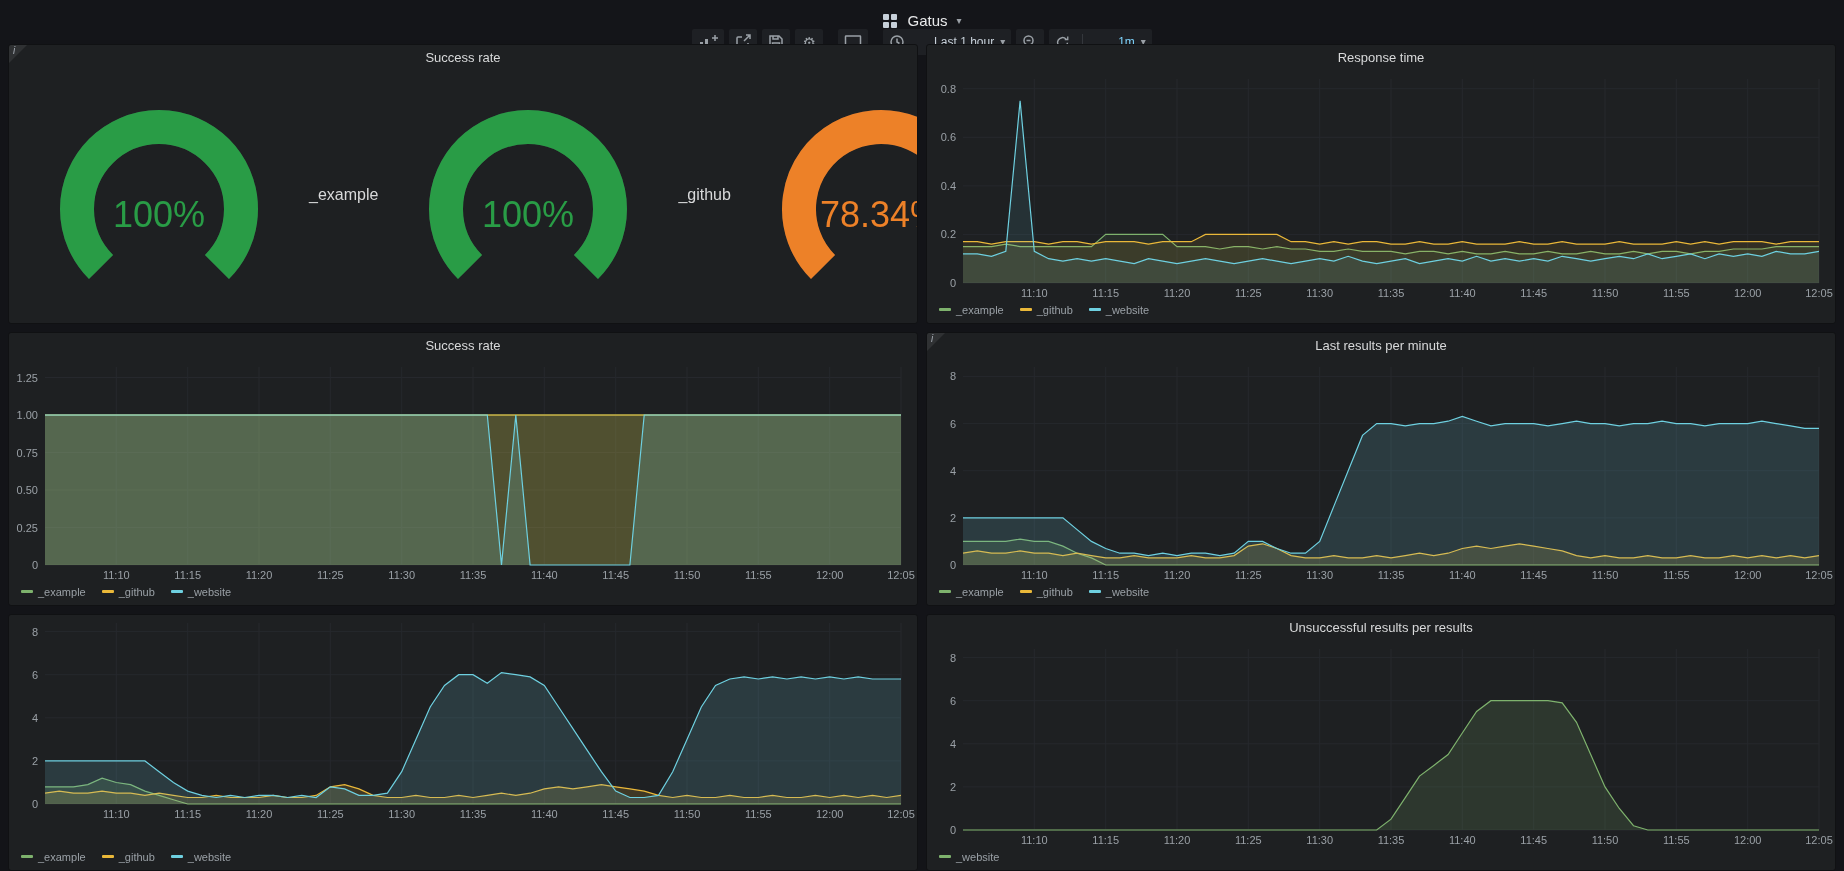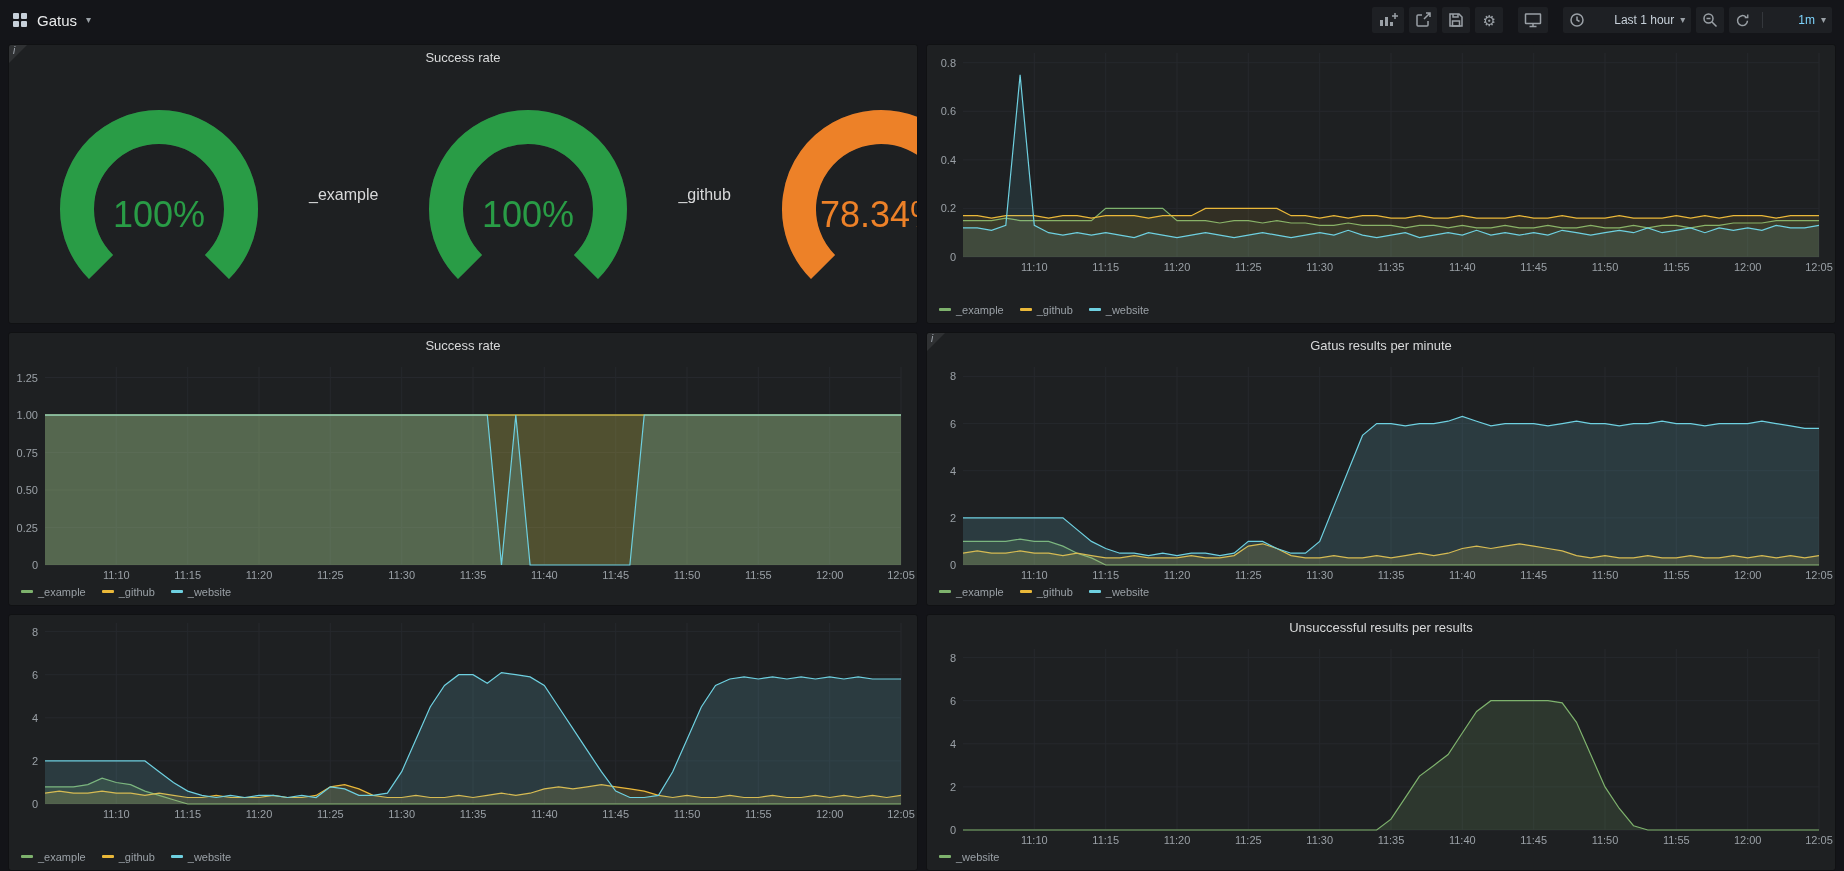--- a/index.html
+++ b/index.html
@@ -4,21 +4,21 @@
 <style>
   * { box-sizing: border-box; }
   html,body { margin:0; padding:0; }
   body {
     width:1844px; height:871px; overflow:hidden;
     background:#131418; color:#d8d9da;
     font-family:"Liberation Sans", sans-serif;
   }
   
   .navbar { height:40px; display:flex; align-items:center; justify-content:space-between;
-            padding:0 12px; background:#141519; }
+            padding:12px 12px; background:#141519;flex-direction:column; }
   .nav-left { display:flex; align-items:center; gap:9px; }
   .brand { font-size:15px; font-weight:500; color:#e9eaeb; cursor:pointer; }
   .caret { color:#9aa0a6; font-size:10px; line-height:1; }
   .nav-right { display:flex; align-items:center; gap:5px; }
   .icon-btn { height:26px; min-width:28px; display:flex; align-items:center; justify-content:center;
               gap:6px; color:#9aa0a6; background:#1e2024; border:none; border-radius:2px;
               cursor:pointer; font-family:inherit; font-size:12px; padding:0 6px; }
   .icon-btn svg { display:block; }
   .btn-text { color:#c7d0d9; font-size:12px; white-space:nowrap;margin-left:23px; }
   .gap-left { margin-left:10px; }
@@ -169,20 +169,21 @@
               <path d="M92.02 169.98 A82 82 0 1 1 229.74 92.88" stroke="#ed8128" stroke-width="34" fill="none"></path>
               <text x="150" y="130" text-anchor="middle" fill="#ed8128" style="font-size:36px;font-weight:500;">78.34%</text>
             </svg>
             <div class="gauge-label">_website</div>
           </div>
         </div>
     </div>
   </section>
 
   <section class="panel">
+    <header class="panel-title">Response time</header>
     <div class="panel-body">
       <div class="chart-host"><svg width="908" height="230">
             <line x1="36" x2="892" y1="212.0" y2="212.0" stroke="#26282d" stroke-width="1"></line>
             <text x="29" y="216.0" text-anchor="end" class="tick">0</text>
             <line x1="36" x2="892" y1="163.4" y2="163.4" stroke="#26282d" stroke-width="1"></line>
             <text x="29" y="167.4" text-anchor="end" class="tick">0.2</text>
             <line x1="36" x2="892" y1="114.9" y2="114.9" stroke="#26282d" stroke-width="1"></line>
             <text x="29" y="118.9" text-anchor="end" class="tick">0.4</text>
             <line x1="36" x2="892" y1="66.3" y2="66.3" stroke="#26282d" stroke-width="1"></line>
             <text x="29" y="70.3" text-anchor="end" class="tick">0.6</text>
@@ -297,21 +298,21 @@
             <span>_website</span>
           </span>
         </div>
     </div>
   </section>
 
   <section class="panel">
     <div class="corner">
         <span>i</span>
       </div>
-    <header class="panel-title">Gatus results per minute</header>
+    <header class="panel-title">Last results per minute</header>
     <div class="panel-body">
       <div class="chart-host"><svg width="908" height="224">
             <line x1="36" x2="892" y1="206.0" y2="206.0" stroke="#26282d" stroke-width="1"></line>
             <text x="29" y="210.0" text-anchor="end" class="tick">0</text>
             <line x1="36" x2="892" y1="158.9" y2="158.9" stroke="#26282d" stroke-width="1"></line>
             <text x="29" y="162.9" text-anchor="end" class="tick">2</text>
             <line x1="36" x2="892" y1="111.7" y2="111.7" stroke="#26282d" stroke-width="1"></line>
             <text x="29" y="115.7" text-anchor="end" class="tick">4</text>
             <line x1="36" x2="892" y1="64.6" y2="64.6" stroke="#26282d" stroke-width="1"></line>
             <text x="29" y="68.6" text-anchor="end" class="tick">6</text>

